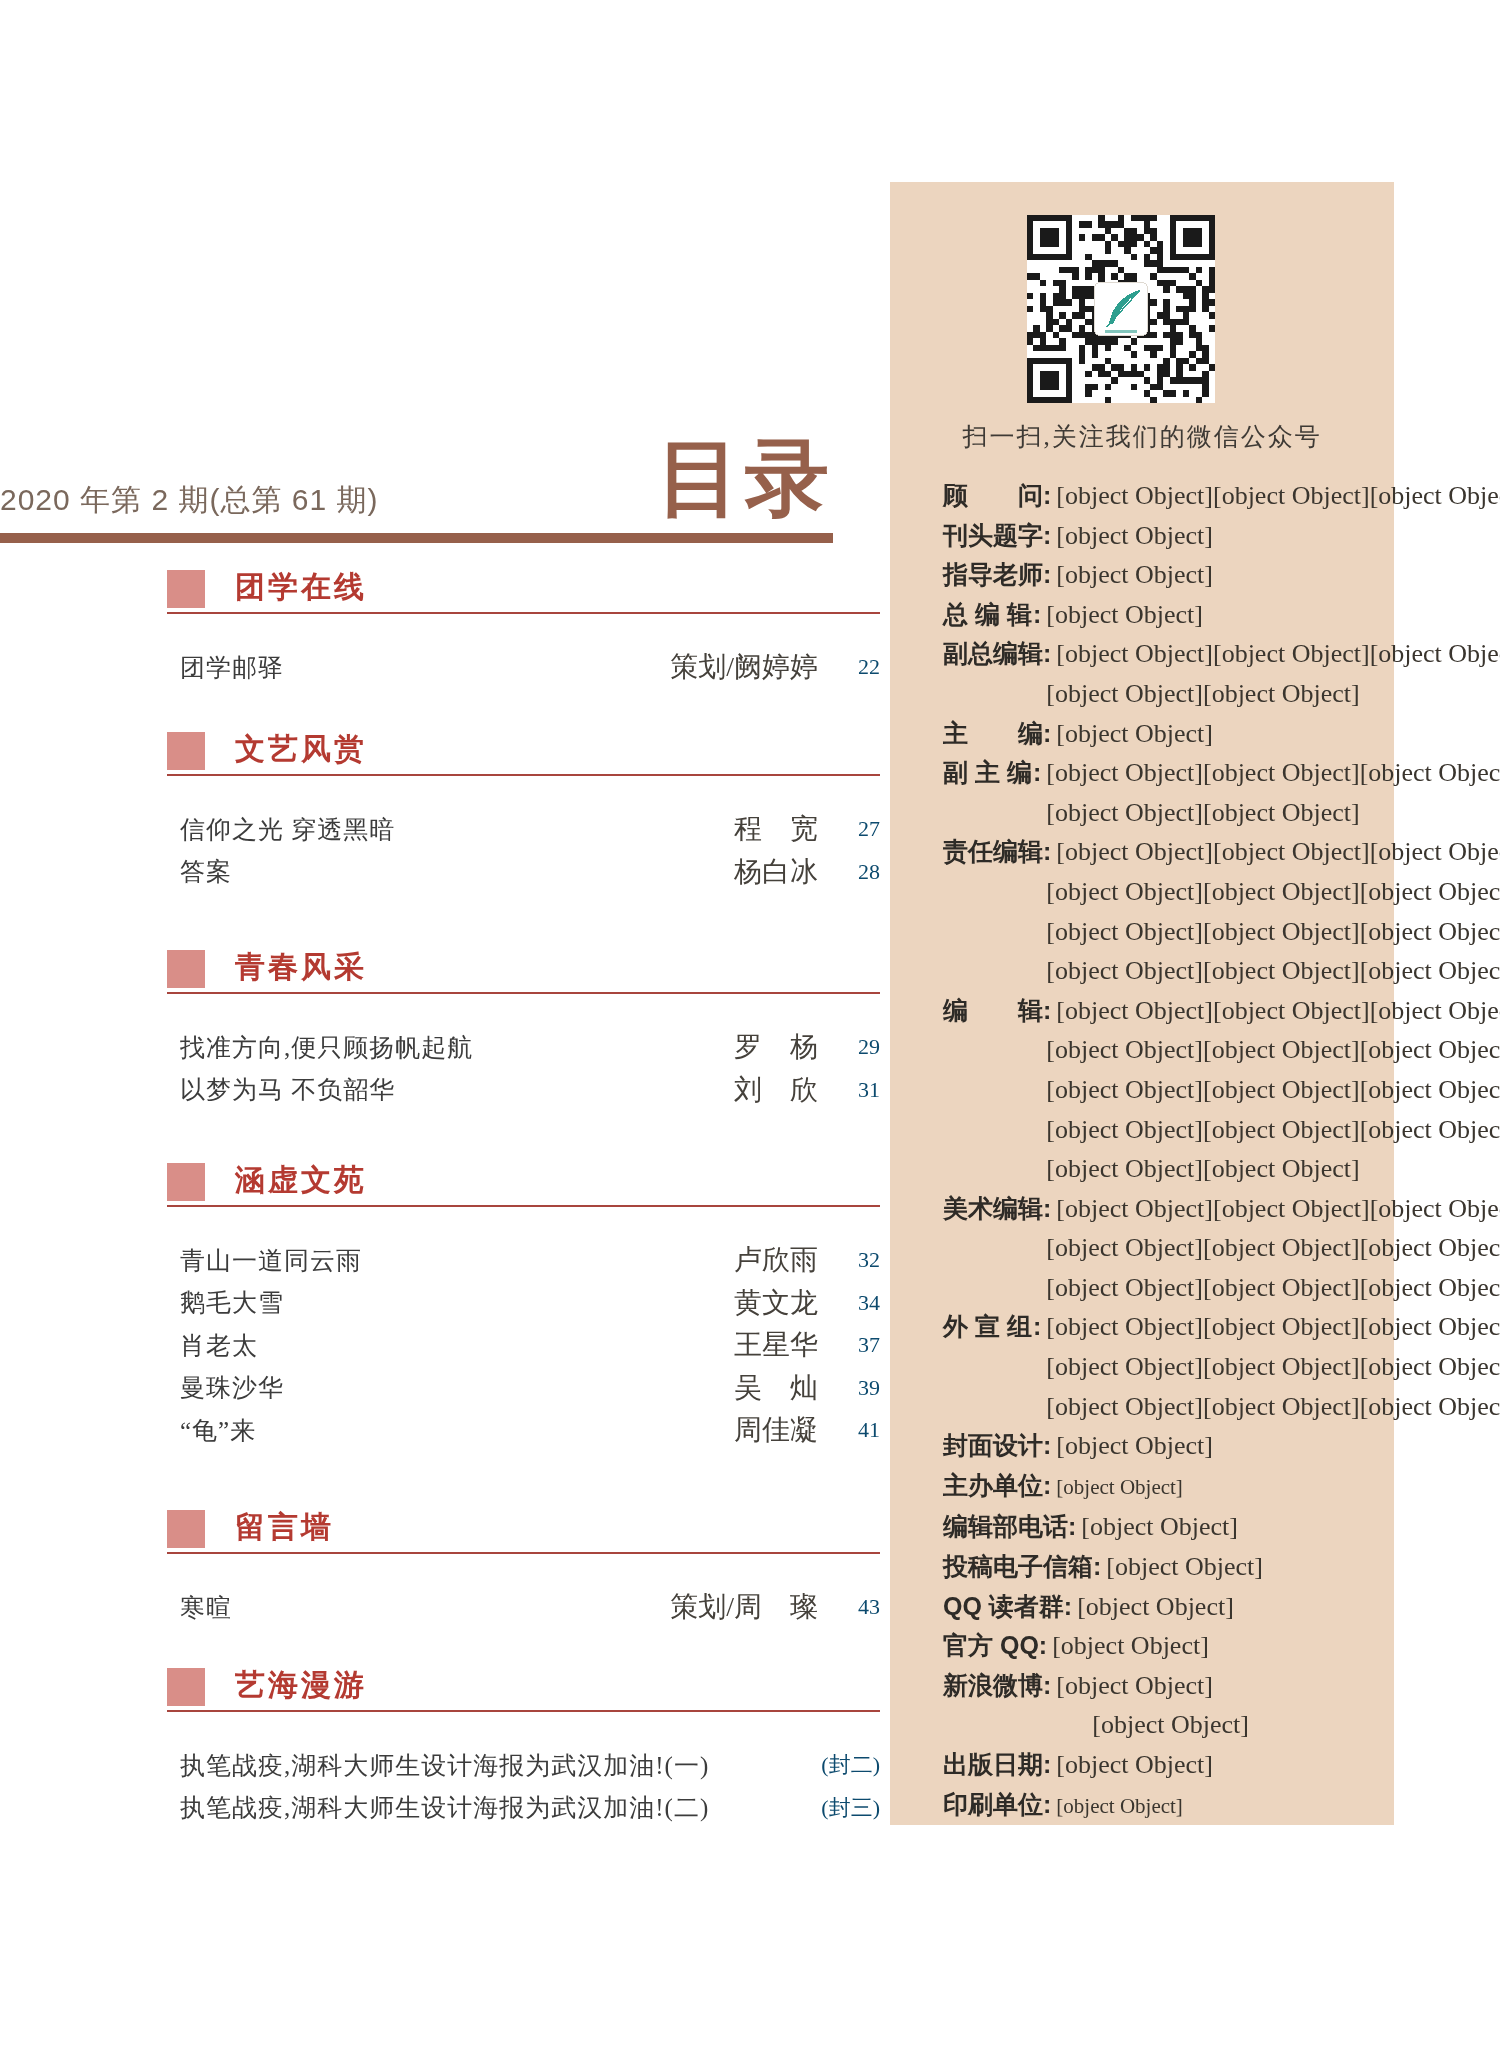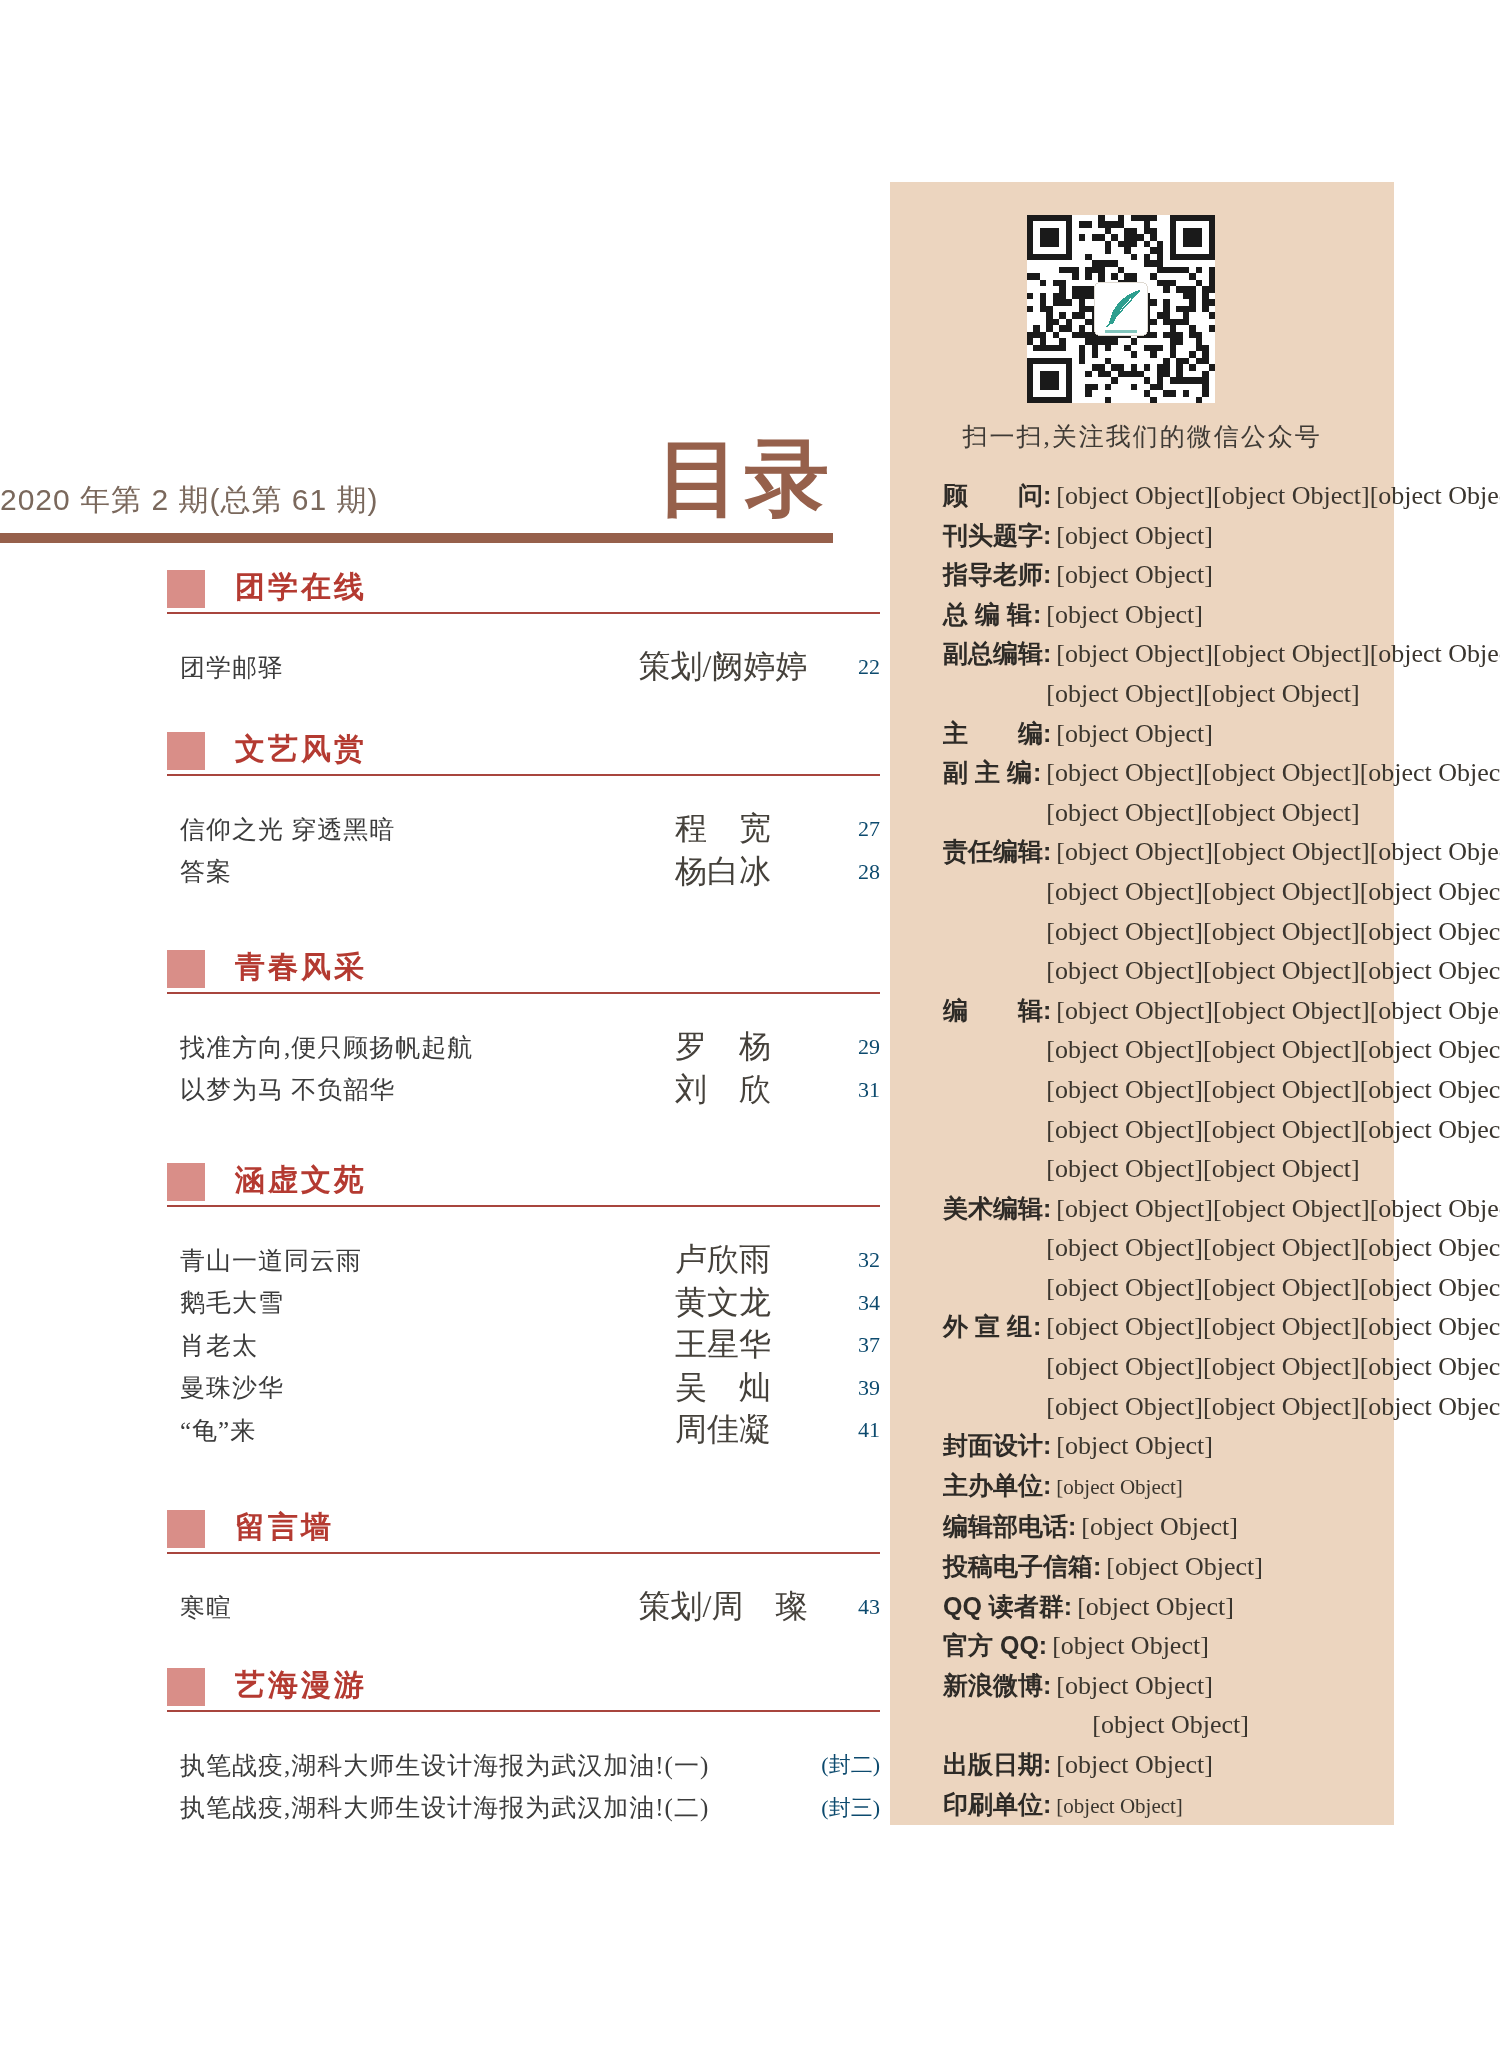--- a/index.html
+++ b/index.html
@@ -24,21 +24,21 @@
   .toc-section:nth-of-type(5){top:1510px;}
   .toc-section:nth-of-type(6){top:1668px;}
   .sec-head{display:flex;align-items:flex-end;height:38px;}
   .sec-square{width:38px;height:38px;background:#d98e88;flex:0 0 auto;}
   .sec-label{margin-left:30px;font-family:"Liberation Sans",sans-serif;font-weight:bold;
              font-size:30px;color:#b43a31;letter-spacing:3px;white-space:nowrap;}
   .sec-rule{height:2px;background:#a8453e;margin-top:4px;}
   .entries{margin-top:32px;padding-left:13px;}
   .entry{display:flex;align-items:center;height:42.5px;color:#3a3a3a;}
   .entry-title{flex:1;font-size:25px;letter-spacing:1px;white-space:nowrap;color:#3c3c3c;}
-  .entry-author{width:190px;text-align:center;font-size:32px;color:#45413b;white-space:nowrap;}
+  .entry-author{width:190px;text-align:right;font-size:28px;color:#45413b;white-space:nowrap;}
   .entry-author:empty{width:0;}
   .entry-page{min-width:46px;margin-left:16px;text-align:right;font-size:22px;color:#0c4a6e;white-space:nowrap;}
 
   
   .panel{position:absolute;left:890px;top:182px;width:504px;height:1643px;background:#ecd5bf;}
   .qr{position:absolute;left:137px;top:33px;width:188px;height:188px;background:#fff;}
   .qr svg{display:block;width:100%;height:100%;}
   .qr-caption{position:absolute;left:0;top:238px;width:100%;text-align:center;
               font-size:25px;color:#3e3a35;letter-spacing:2px;white-space:nowrap;}
   .masthead{position:absolute;left:53px;top:294px;width:390px;}

